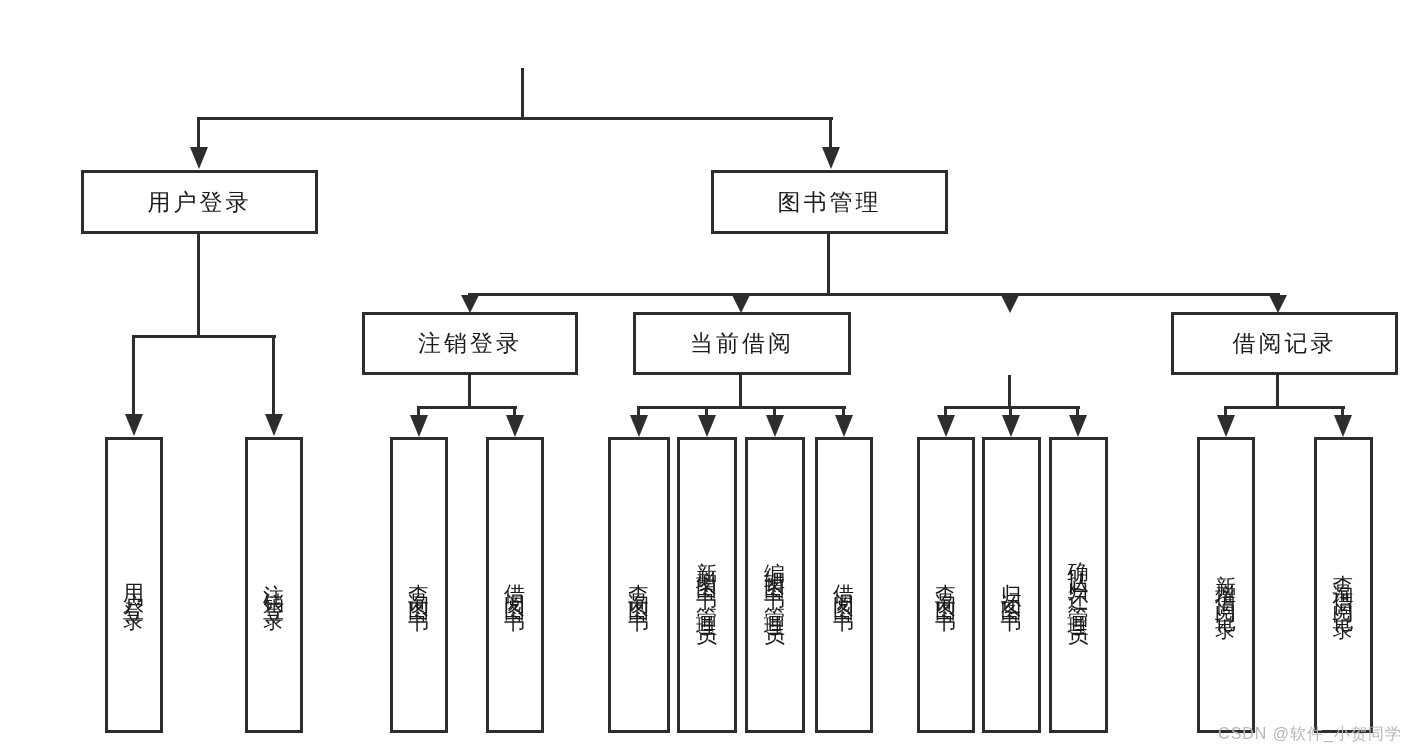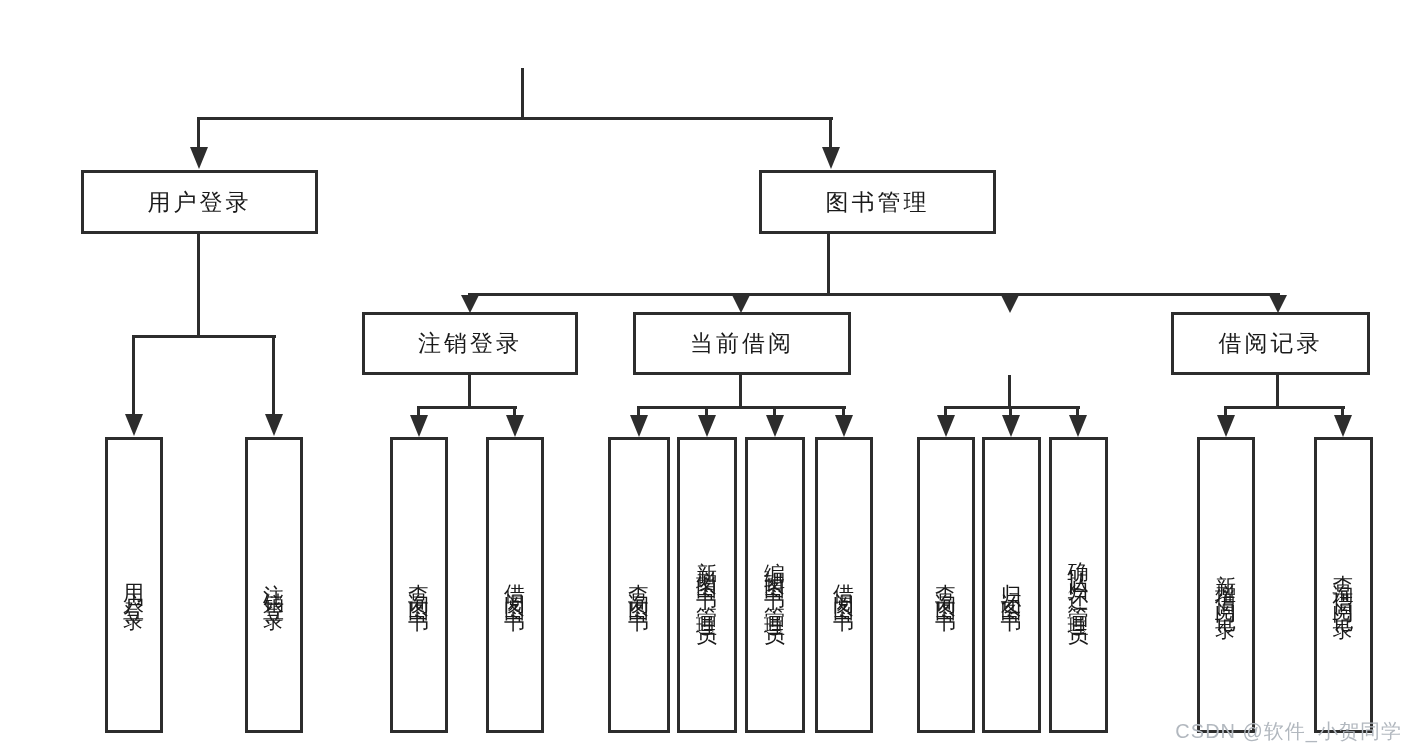--- a/index.html
+++ b/index.html
@@ -26,40 +26,40 @@
   .leaf span{
     writing-mode:vertical-rl;text-orientation:mixed;
     font-size:21px;letter-spacing:9px;line-height:1;
   }
   .ln{position:absolute;background:var(--line);}
   .ah{position:absolute;width:0;height:0;
       border-left:9px solid transparent;border-right:9px solid transparent;
       border-top:22px solid var(--line);}
   .ah.sm{border-top-width:18px;}
   .watermark{
-    position:absolute;right:3px;bottom:2px;font-size:20px;letter-spacing:1px;
+    position:absolute;right:3px;bottom:2px;font-size:16px;letter-spacing:1px;
     color:var(--wm);z-index:5;white-space:nowrap;
   }
 </style>
 </head>
 <body>
 
 <div class="canvas">
 
 
   <div class="node" style="left:81px;top:170px;width:237px;height:64px;">用户登录</div>
 
-  <div class="node" style="left:711px;top:170px;width:237px;height:64px;margin-left:48px;">图书管理</div>
+  <div class="node" style="left:711px;top:170px;width:237px;height:64px;">图书管理</div>
 
   <div class="node" style="left:362px;top:312px;width:216px;height:63px;">注销登录</div>
 
   <div class="node" style="left:633px;top:312px;width:218px;height:63px;">当前借阅</div>
 
 
-  <div class="node" style="left:1171px;top:312px;width:199px;height:63px;">借阅记录</div>
+  <div class="node" style="left:1171px;top:312px;width:227px;height:63px;">借阅记录</div>
 
   <div class="leaf" style="left:105px;top:437px;width:58px;height:296px;">
     <span>用户登录</span>
   </div>
   <div class="leaf" style="left:245px;top:437px;width:58px;height:296px;">
     <span>注销登录</span>
   </div>
 
   <div class="leaf" style="left:390px;top:437px;width:58px;height:296px;">
     <span>查询图书</span>

